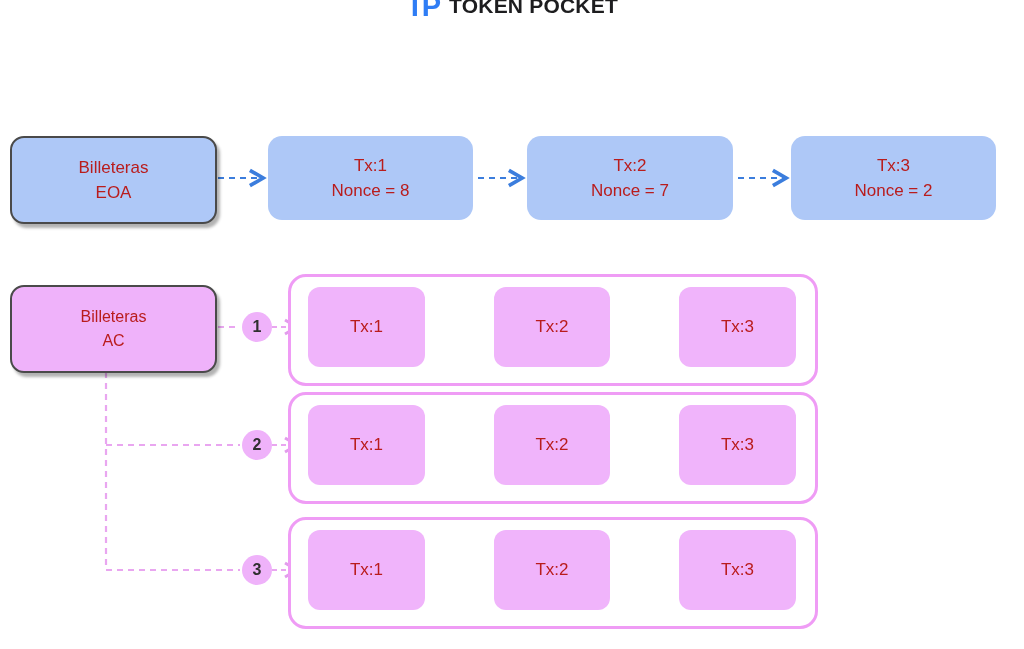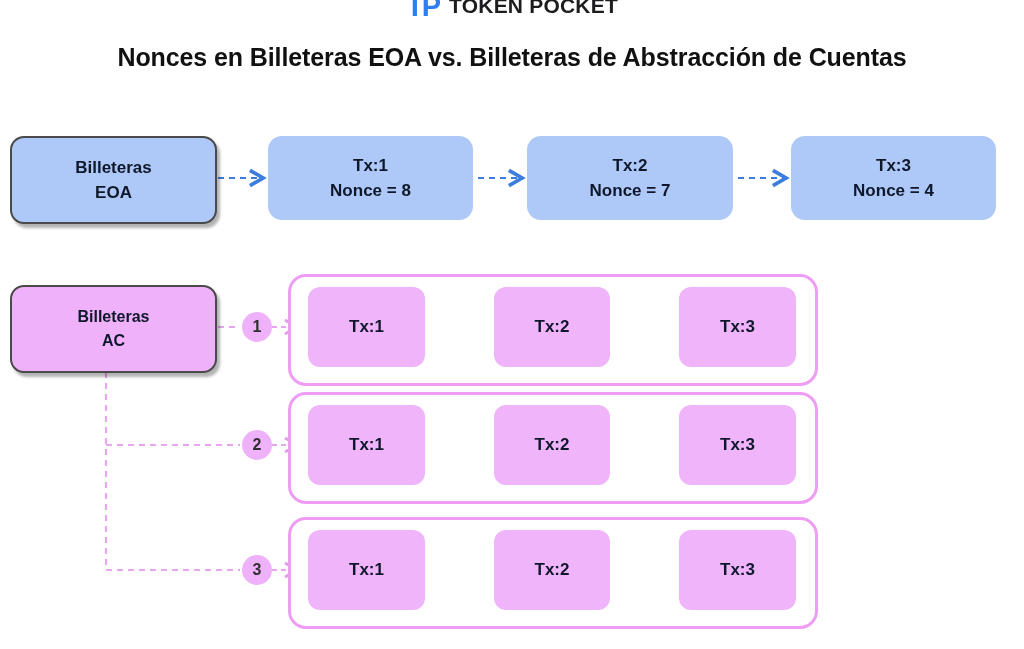--- a/index.html
+++ b/index.html
@@ -37,22 +37,22 @@
     line-height:1.38;
     letter-spacing:-.1px;
   }
 
   
   .node{
     position:absolute;
     border-radius:14px;
     display:flex;flex-direction:column;
     align-items:center;justify-content:center;
-    font-weight:bold;
-    color:#0f172a;
+    font-weight:normal;
+    color:#b91c1c;
     text-align:center;
     line-height:1.5;
   }
   .node .l1,.node .l2{display:block;}
 
   .blue{background:#aec8f7;font-size:17px;}
   .blue.root{
     background:#aec8f7;
     border:2px solid #4a4a4a;
     box-shadow:3px 4px 3px rgba(0,0,0,.30);
@@ -94,21 +94,20 @@
 </head>
 <body>
 
 <div id="stage">
 
   <div class="brand">
     <span class="tp">TP</span>
     <span class="bname">TOKEN POCKET</span>
   </div>
 
-  <div class="title">Nonces en Billeteras EOA vs. Billeteras de Abstracción de Cuentas</div>
 
   <svg class="links" viewBox="0 0 1024 649">
     <defs>
       <marker id="abl" markerWidth="9" markerHeight="9" refX="6.5" refY="4.5" orient="auto">
         <path d="M1,1 L7,4.5 L1,8" fill="none" stroke="#3b7ddd" stroke-width="1.7"></path>
       </marker>
       <marker id="apk" markerWidth="9" markerHeight="9" refX="6.5" refY="4.5" orient="auto">
         <path d="M1,1 L7,4.5 L1,8" fill="none" stroke="#e29cec" stroke-width="1.5"></path>
       </marker>
     </defs>
@@ -152,21 +151,21 @@
     <span class="l2">Nonce = 8</span>
   </div>
 
   <div class="node blue" style="left:527px;top:136px;width:206px;height:84px;">
     <span class="l1">Tx:2</span>
     <span class="l2">Nonce = 7</span>
   </div>
 
   <div class="node blue" style="left:791px;top:136px;width:205px;height:84px;">
     <span class="l1">Tx:3</span>
-    <span class="l2">Nonce = 4</span>
+    <span class="l2">Nonce = 2</span>
   </div>
 
   <div class="node pink-root" style="left:10px;top:285px;width:203px;height:84px;">
     <span class="l1">Billeteras</span>
     <span class="l2">AC</span>
   </div>
 
   <div class="badge" style="left:242px;top:312px;">
     <span>1</span>
   </div>

